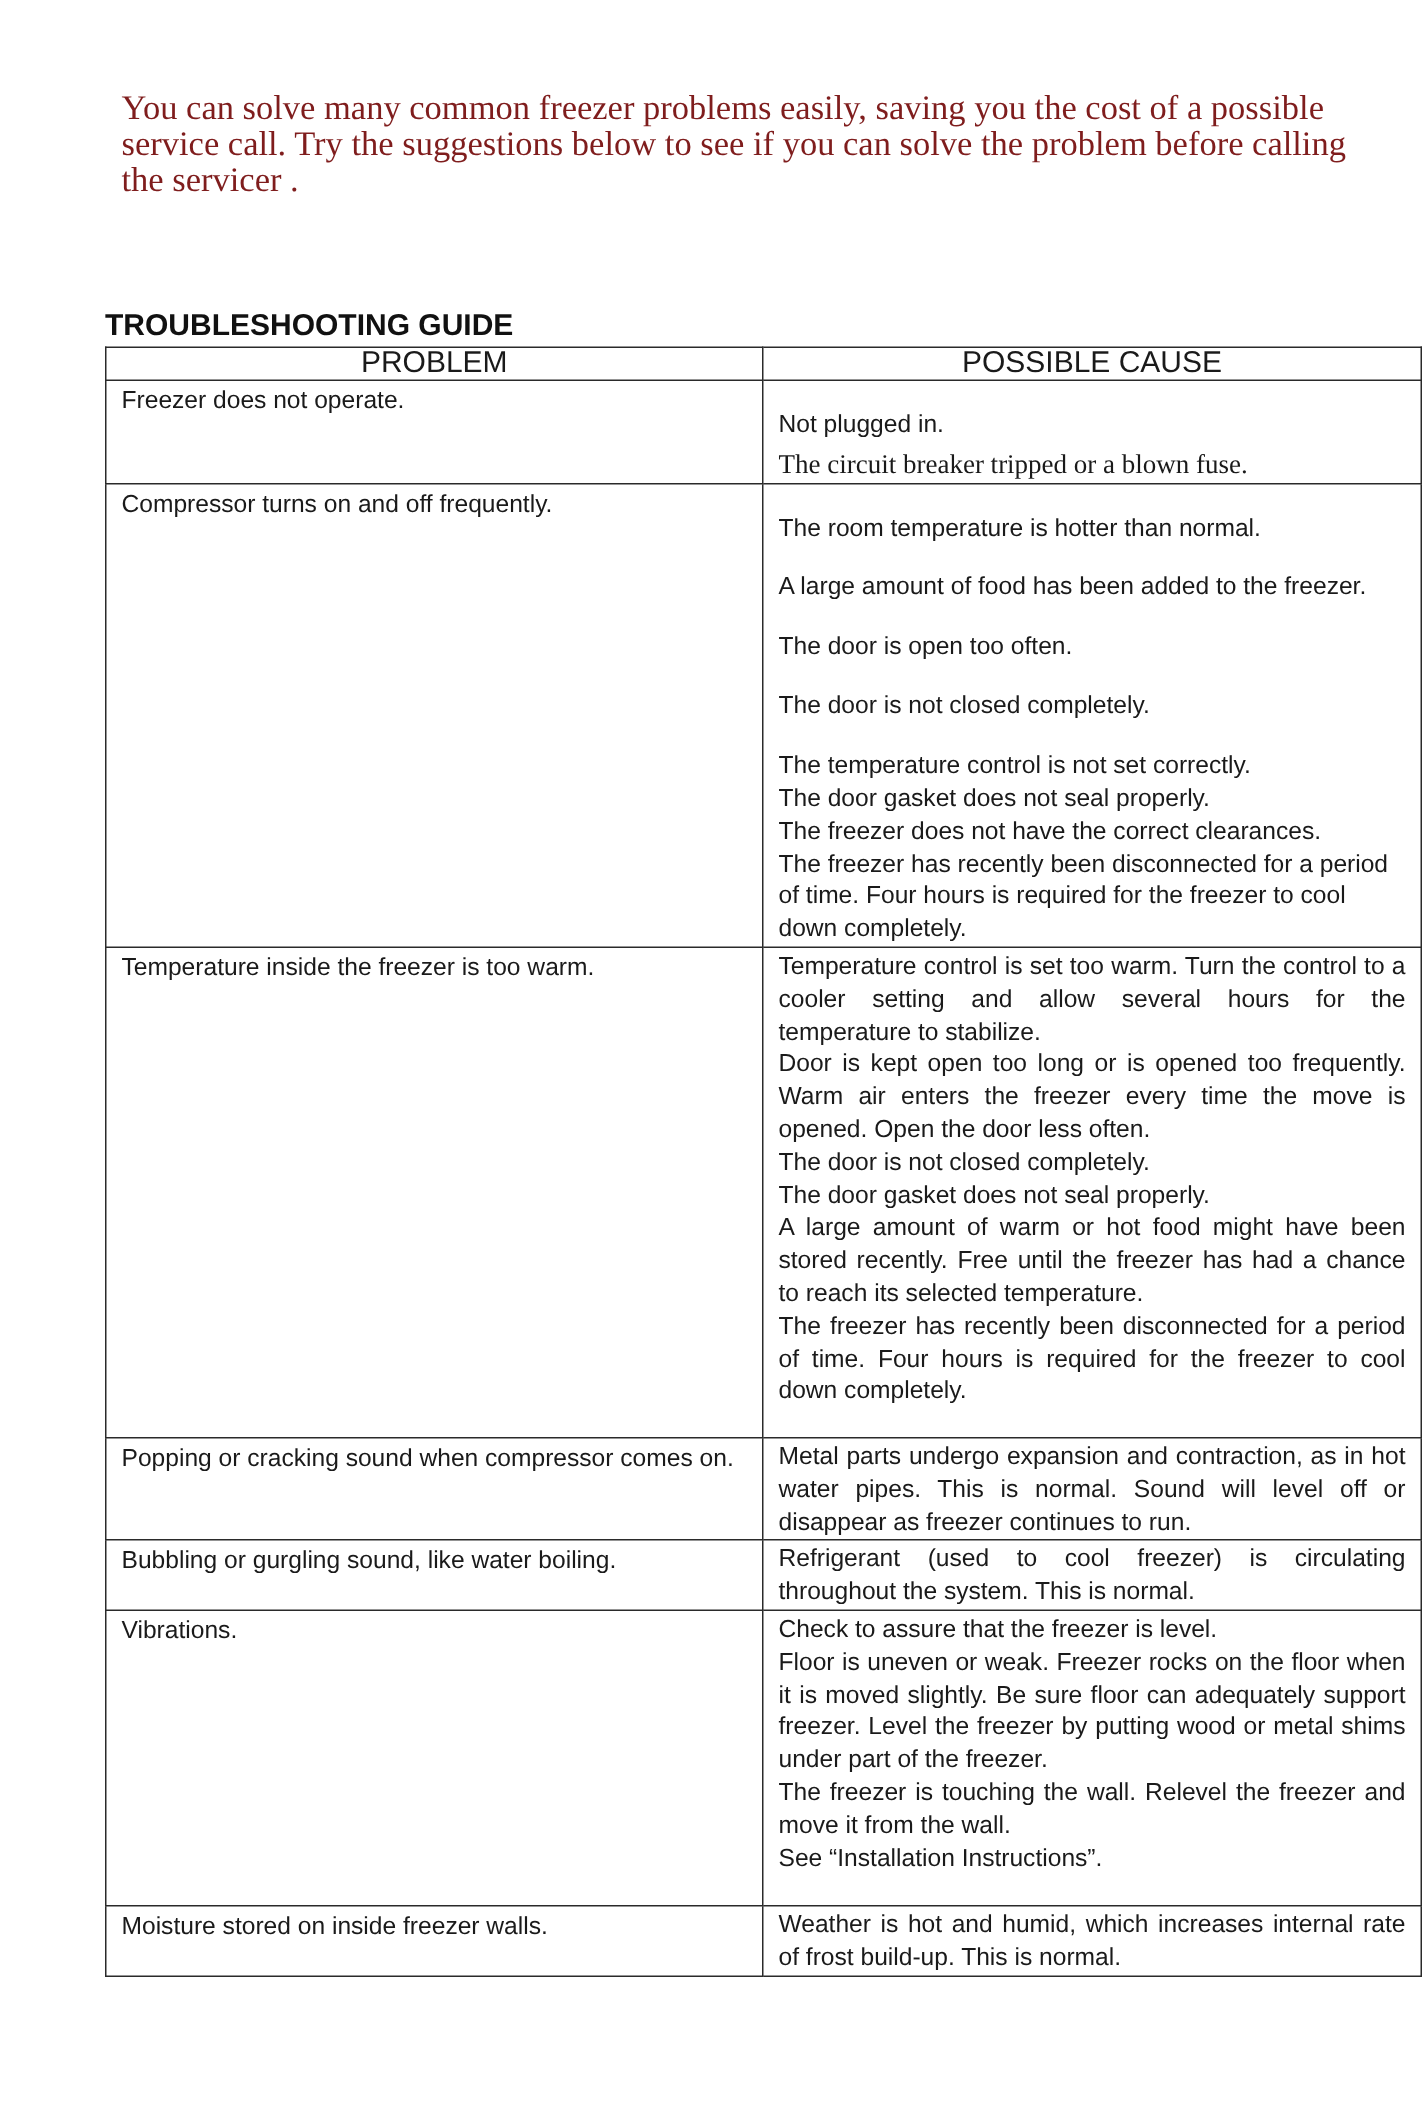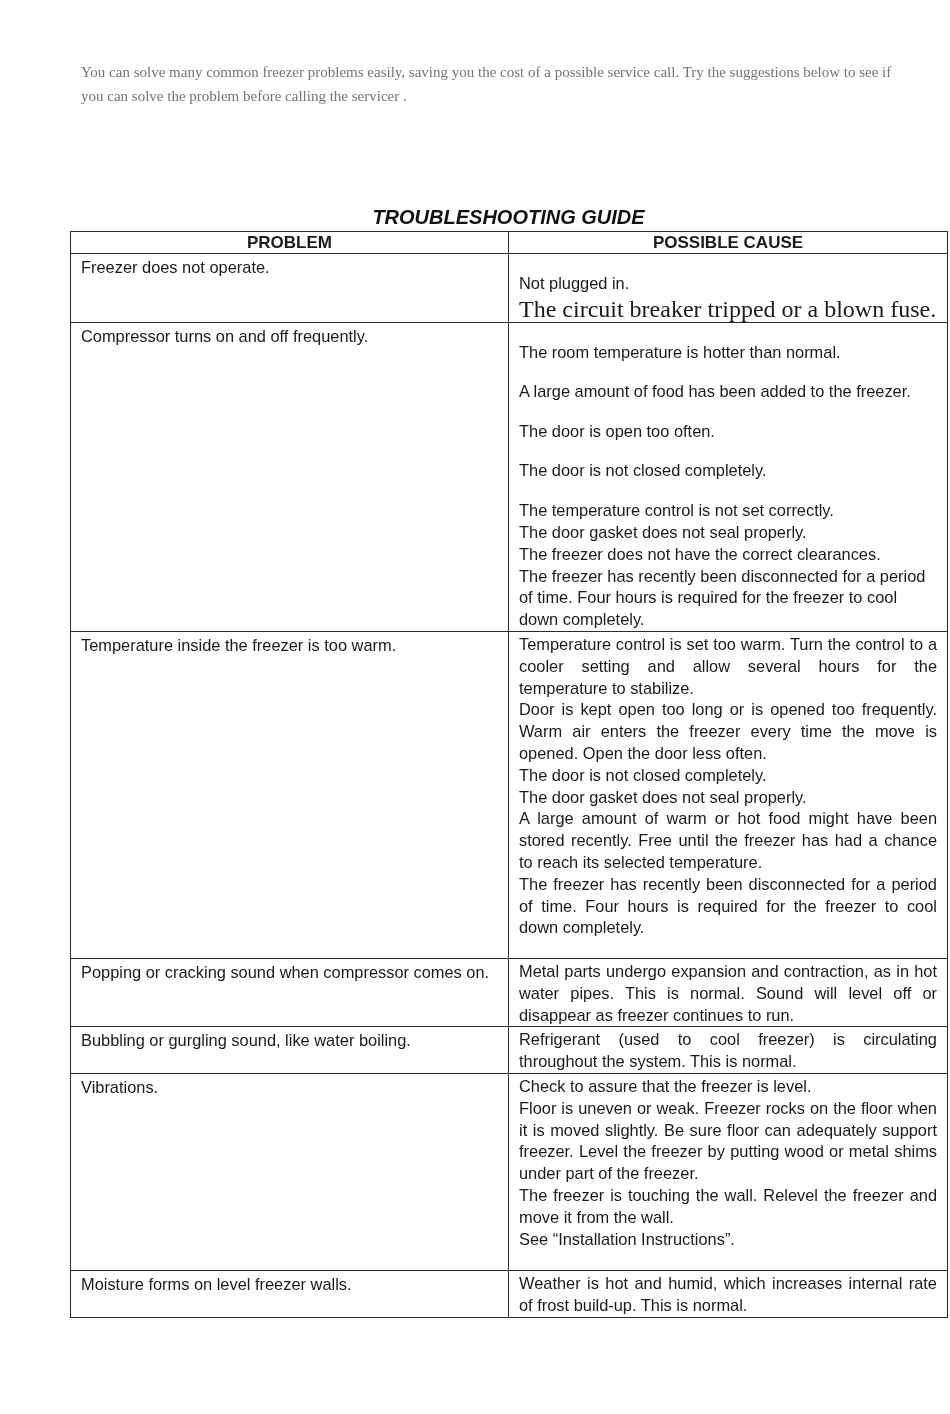--- a/index.html
+++ b/index.html
@@ -1,44 +1,44 @@
 <!DOCTYPE html>
 <html><head>
 <meta charset="utf-8">
 <style>
   html, body { margin: 0; padding: 0; background: #ffffff; }
   body { width: 950px; height: 1414px; position: relative; overflow: hidden; color: #1a1a1a; }
   .intro {
     position: absolute; left: 81px; top: 60px; width: 820px;
-    font-family: "Liberation Serif", serif; font-size: 15px; line-height: 24.2px;
-    color: #737373;
+    font-family: "Liberation Serif", serif; font-size: 23px; line-height: 24.2px;
+    color: #7f1d1d;
   }
   .intro p { margin: 0; }
   .guide-title {
-    position: absolute; left: 70px; top: 206px; width: 877px; text-align: center;
+    position: absolute; left: 70px; top: 206px; width: 877px; 
     font-family: "Liberation Sans", sans-serif; font-weight: bold; font-size: 20px;
-    letter-spacing: 0px; color: #111; font-style: italic;
+    letter-spacing: 0px; color: #111;
   }
   table.guide {
     position: absolute; left: 70px; top: 231px; width: 877px;
     border-collapse: collapse; table-layout: fixed;
     font-family: "Liberation Sans", sans-serif; font-size: 16.4px; color: #1a1a1a;
   }
   table.guide col.c1 { width: 438px; }
   table.guide col.c2 { width: 439px; }
   table.guide th, table.guide td {
     border: 1.2px solid #2a2a2a; vertical-align: top; padding: 0;
   }
   table.guide th {
-    font-weight: bold; font-size: 17px; text-align: center; height: 21px; line-height: 21px;
+    font-weight: normal; font-size: 20px; text-align: center; height: 21px; line-height: 21px;
   }
   .prob { padding: 3px 10px 0 10px; line-height: 21.5px; }
   .causes { padding: 2px 10px 0 10px; }
   .cause { text-align: justify; line-height: 21.8px; }
-  .cause.serif { font-family: "Liberation Serif", serif; font-size: 24px; line-height: 26px; }
+  .cause.serif { font-family: "Liberation Serif", serif; font-size: 18px; line-height: 26px; }
   .cause.spaced { line-height: 24.5px; margin-top: 15px; }
   tr.r1 td { height: 49px; }
   tr.r2 td { height: 280px; }
   tr.r3 td { height: 326px; }
   tr.r4 td { height: 65px; }
   tr.r5 td { height: 65px; }
   tr.r6 td { height: 43px; }
   tr.r7 td { height: 196px; }
   tr.r8 td { height: 43px; }
 </style>
@@ -134,21 +134,21 @@
           <div class="causes">
         <div class="cause">Check to assure that the freezer is level.</div>
         <div class="cause">Floor is uneven or weak.  Freezer rocks on the floor when it is moved slightly.  Be sure floor can adequately support freezer.  Level the freezer by putting wood or metal shims under part of the freezer.</div>
         <div class="cause">The freezer is touching the wall.  Relevel the freezer and move it from the wall.</div>
         <div class="cause">See “Installation Instructions”.</div>
       </div>
         </td>
     </tr>
     <tr class="r8">
       <td>
-          <div class="prob">Moisture forms on level freezer walls.</div>
+          <div class="prob">Moisture stored on inside freezer walls.</div>
         </td>
       <td>
           <div class="causes">
         <div class="cause">Weather is hot and humid, which increases internal rate of frost build-up.  This is normal.</div>
       </div>
         </td>
     </tr>
   </tbody>
 </table>
 

